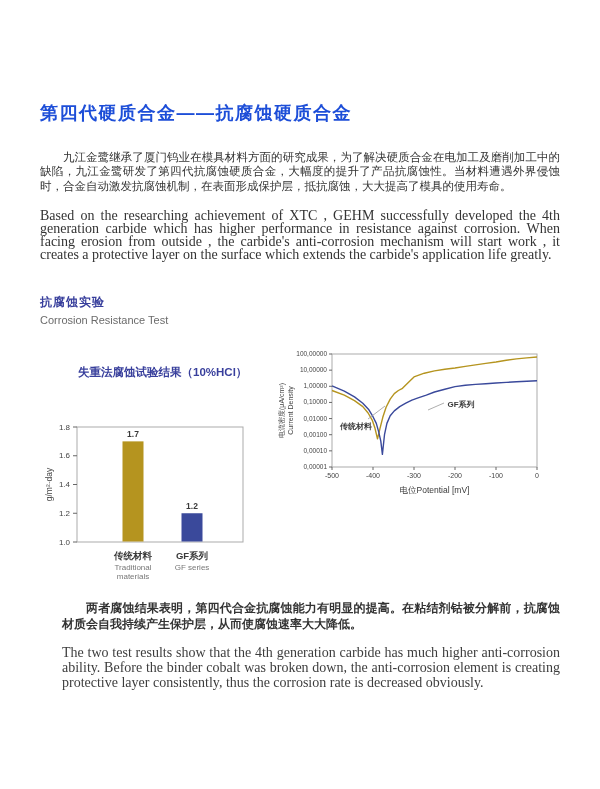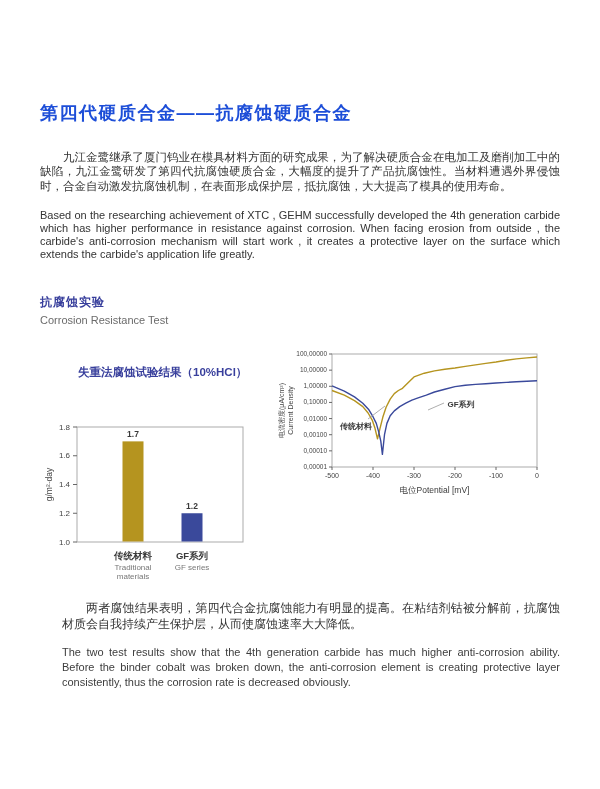--- a/index.html
+++ b/index.html
@@ -26,43 +26,44 @@
     margin-top:25px;
     font-size:11.5px;
     line-height:14.5px;
     text-align:justify;
     color:#333;
   }
   .indent { text-indent:2em; }
 
   .en-para {
     margin-top:16px;
-    font-size:11px;
+    font-size:14px;
     line-height:13px;
     text-align:justify;
     color:#333;
+    font-family:Liberation Serif, serif;
   }
 
   .section { margin-top:33px; }
   .h2 { font-size:12px; font-weight:bold; letter-spacing:1px; }
   .section .h-sub { margin-top:3px; font-size:11px; }
 
   .charts-row { display:flex; margin-top:20px; padding-left:5px; }
   .chart-col.left  { width:233px;margin-top:20px; }
   .chart-col.right { width:272px; }
   .chart-head { height:52px; }
   .chart-col.left  .chart-head { margin-left:33px; width:205px; }
   .chart-col.right .chart-head { margin-left:95px; width:140px; }
   .chart-title { font-size:11.5px; font-weight:bold; line-height:1.2; }
   .chart-sub { font-size:9.5px; color:#555; line-height:1.3; margin-top:3px; }
   svg { display:block; }
   svg text { font-family:"Liberation Sans","DejaVu Sans",sans-serif; }
 
   .conclusion { margin-top:14px; padding-left:22px; }
-  .conclusion .zh-para { margin-top:0; font-size:12px; line-height:16px; }
+  .conclusion .zh-para { margin-top:0; font-size:12px; line-height:16px;font-weight:bold; }
   .conclusion .en-para { margin-top:13px; line-height:15px; color:#3d3d3d; }
 </style>
 </head>
 <body>
 
 <div class="page">
 
   <header>
     <h1 class="h1 blue" style="color: #1d4ed8;">第四代硬质合金——抗腐蚀硬质合金</h1>
   </header>

